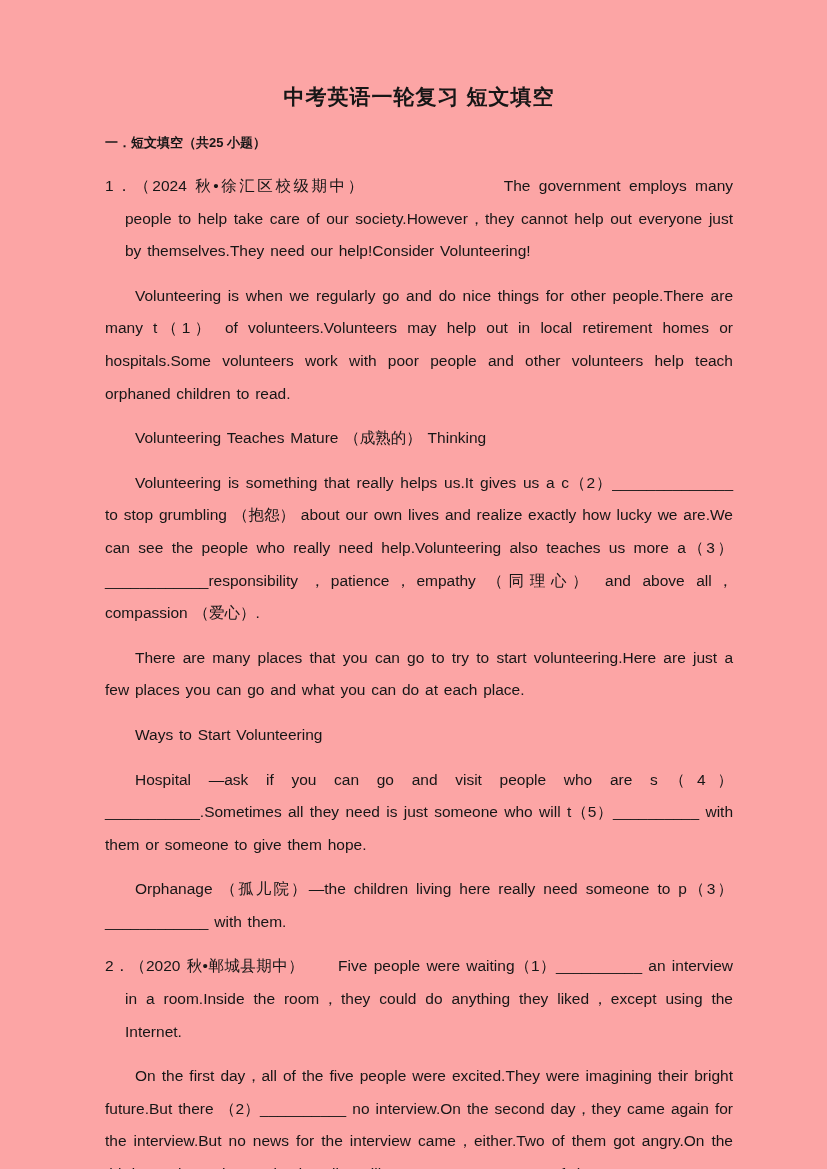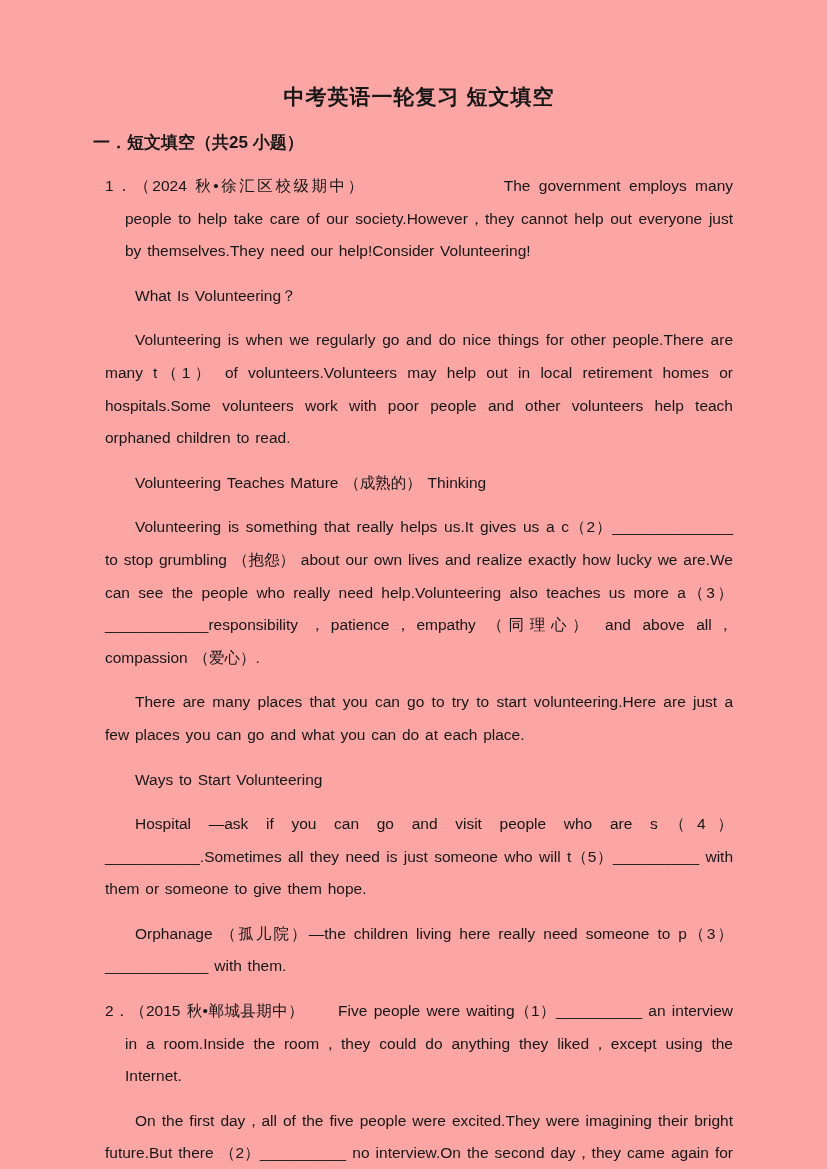--- a/index.html
+++ b/index.html
@@ -17,22 +17,22 @@
   }
   .doc-title {
     margin: 0 0 16px 0;
     font-size: 21px;
     line-height: 30px;
     font-weight: 700;
     text-align: center;
     letter-spacing: 1px;
   }
   .section-heading {
-    margin: 0 0 3px 0;
-    font-size: 17px;
+    margin: 0 0 3px 12px;
+    font-size: 13px;
     line-height: 30px;
     font-weight: 700;
     text-align: left;
   }
   .item { margin: 0; }
   p.para, p.lead-para {
     margin: 12px;
     font-size: 15.5px;
     line-height: 32.6px;
     text-align: justify;
@@ -51,28 +51,27 @@
 <body>
 
 <div class="page">
 
   <h1 class="doc-title">中考英语一轮复习 短文填空</h1>
 
   <h2 class="section-heading">一．短文填空（共25 小题）</h2>
 
   <div class="item">
     <p class="lead-para"><span>1．</span><span>（2024 秋•徐汇区校级期中）</span><span class="tab-gap lg"></span><span>The government employs many people to help take care of our society.However，they cannot help out everyone just by themselves.They need our help!Consider Volunteering!</span></p>
-    <p class="para">What Is Volunteering？</p>
     <p class="para">Volunteering is when we regularly go and do nice things for other people.There are many t（1） of volunteers.Volunteers may help out in local retirement homes or hospitals.Some volunteers work with poor people and other volunteers help teach orphaned children to read.</p>
     <p class="para">Volunteering Teaches Mature （成熟的） Thinking</p>
     <p class="para">Volunteering is something that really helps us.It gives us a c（2）______________ to stop grumbling （抱怨） about our own lives and realize exactly how lucky we are.We can see the people who really need help.Volunteering also teaches us more a（3）____________responsibility ，patience，empathy （同理心） and above all，compassion （爱心）.</p>
     <p class="para">There are many places that you can go to try to start volunteering.Here are just a few places you can go and what you can do at each place.</p>
     <p class="para">Ways to Start Volunteering</p>
     <p class="para">Hospital —ask if you can go and visit people who are s（4）___________.Sometimes all they need is just someone who will t（5）__________ with them or someone to give them hope.</p>
     <p class="para">Orphanage （孤儿院）—the children living here really need someone to p（3）____________ with them.</p>
   </div>
 
   <div class="item">
-    <p class="lead-para"><span>2．</span><span>（2015 秋•郸城县期中）</span><span class="tab-gap sm"></span><span>Five people were waiting（1）__________ an interview in a room.Inside the room，they could do anything they liked，except using the Internet.</span></p>
+    <p class="lead-para"><span>2．</span><span>（2020 秋•郸城县期中）</span><span class="tab-gap sm"></span><span>Five people were waiting（1）__________ an interview in a room.Inside the room，they could do anything they liked，except using the Internet.</span></p>
     <p class="para">On the first day，all of the five people were excited.They were imagining their bright future.But there （2）__________ no interview.On the second day，they came again for the interview.But no news for the interview came，either.Two of them got angry.On the third morning，they arrived earlier.Still，no news came.Most of them were angry.Even one of them chose （3）____________ leave.Only a man was different.He was happy all those days.At the end of the day，the boss appeared.He said that their interview had ended and only（4）__________ happy man was chosen.The others were surprised.They wanted to know（5）__________ that man was chosen.Then the boss replied，"Keeping happy in every situation is</p>
   </div>
 
 </div>
 
 </body></html>

